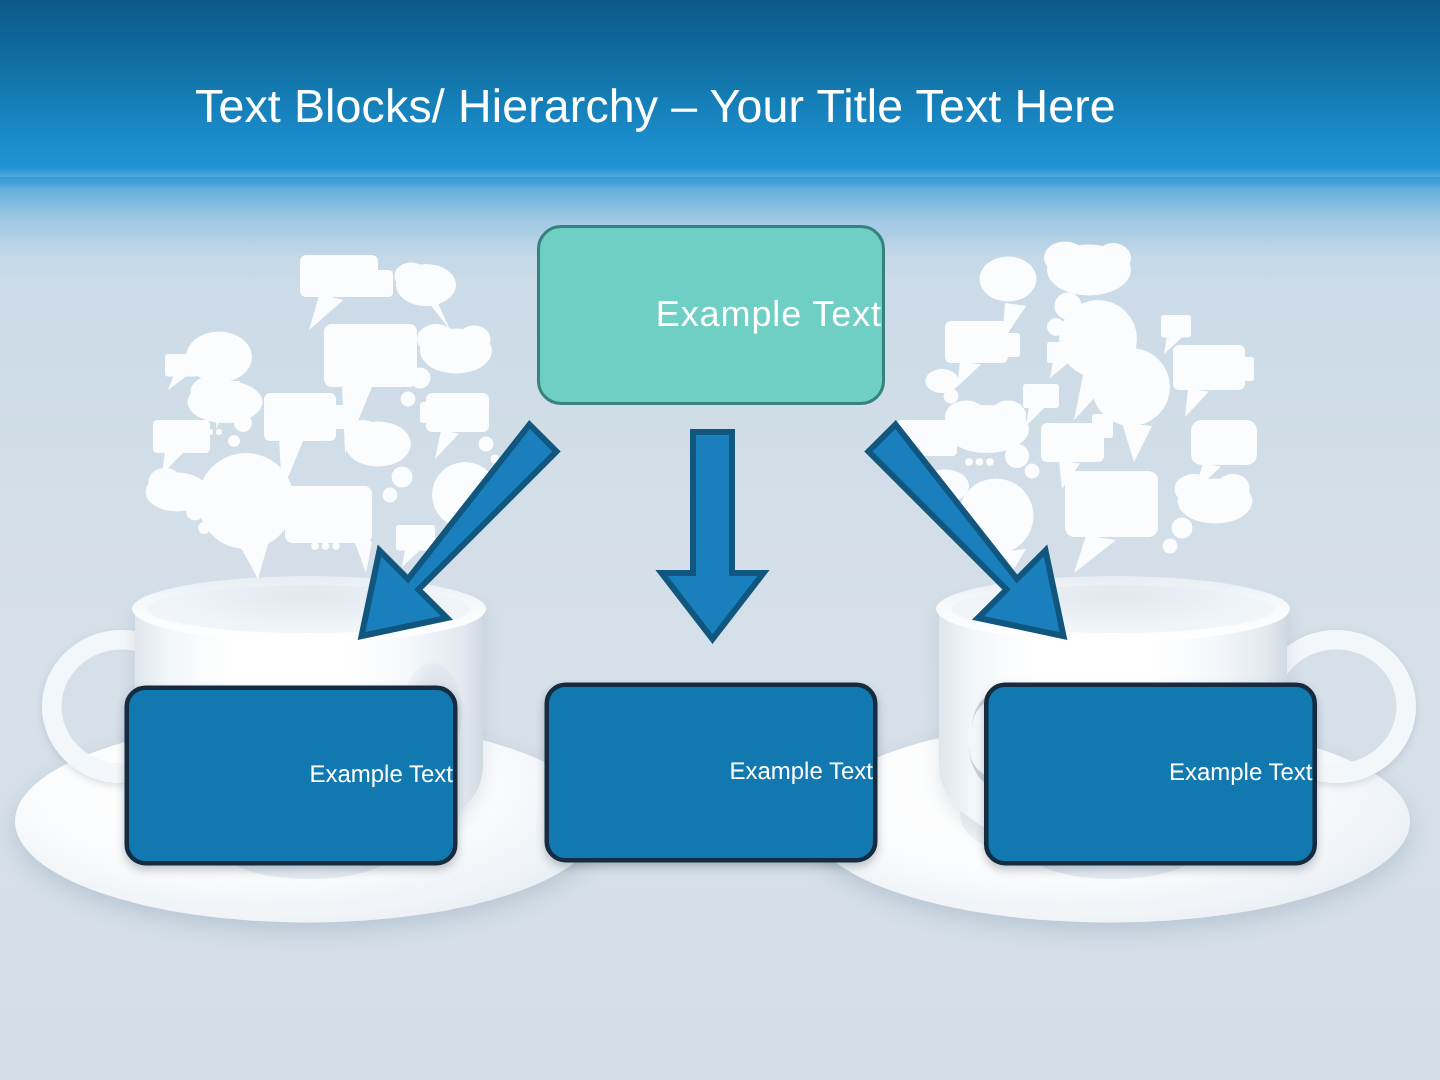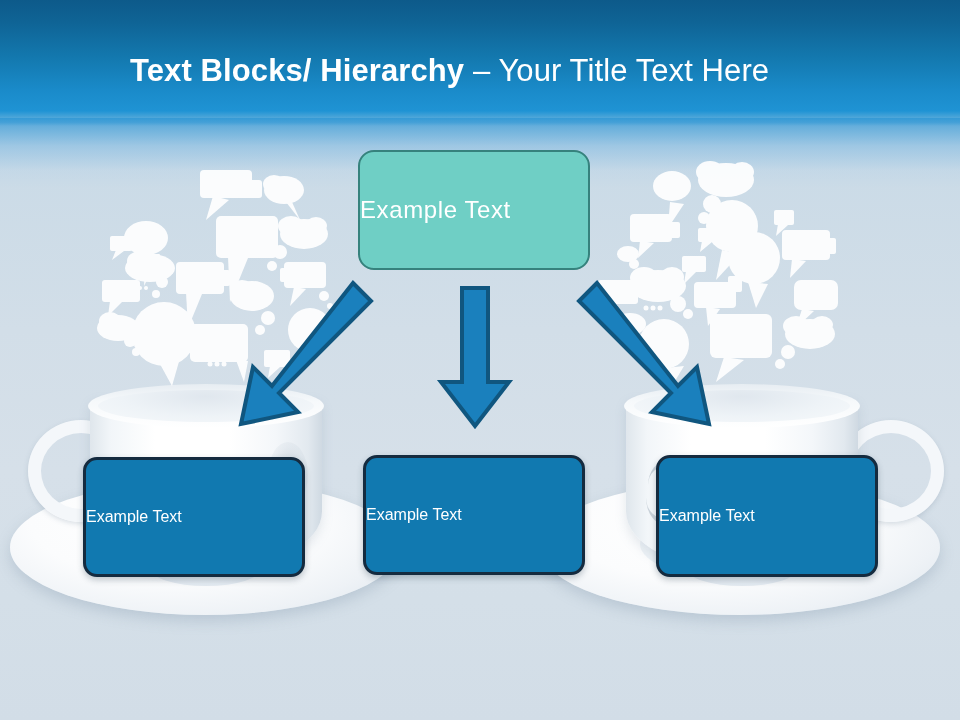--- a/index.html
+++ b/index.html
@@ -57,21 +57,21 @@
     left: 130px;
     top: 50px;
     width: 760px;
     height: 46px;
     color: #ffffff;
     font-size: 31px;
     line-height: 42px;
     letter-spacing: 0.1px;
     white-space: nowrap;
   }
-  .title .t-bold { font-weight: bold; }
+  .title .t-bold { font-weight: normal; }
   .title .t-norm { font-weight: normal; }
 
   
   .cup-group { position: absolute; }
   .saucer {
     position: absolute;
     border-radius: 50%;
     background: radial-gradient(ellipse at 42% 30%, #ffffff 0%, #fbfcfd 45%, #eef2f6 72%, #dfe7ee 92%, #d3dde6 100%);
     box-shadow: 0 6px 14px rgba(120,140,160,0.28);
   }
@@ -136,21 +136,21 @@
   .arrow-layer {
     position: absolute; left:0; top:0; width:960px; height:720px;
     pointer-events: none;
   }
 
   
   .box {
     position: absolute;
     display: flex;
     align-items: center;
-    justify-content: flex-start;
+    justify-content: flex-end;
     color: #ffffff;
     box-sizing: border-box;
   }
   .box-top {
     border-radius: 16px;
     background: #6fcfc5;
     border: 2px solid #36827d;
     font-size: 24px;
   }
   .box-top .box-label { letter-spacing: 0.6px; }

